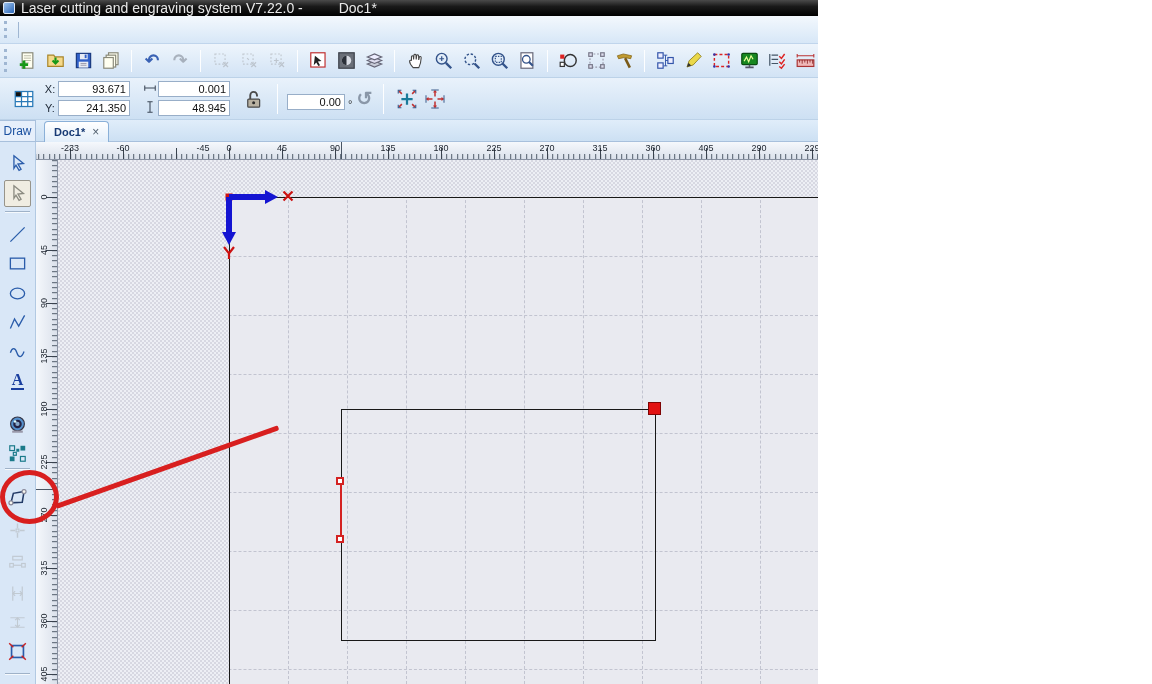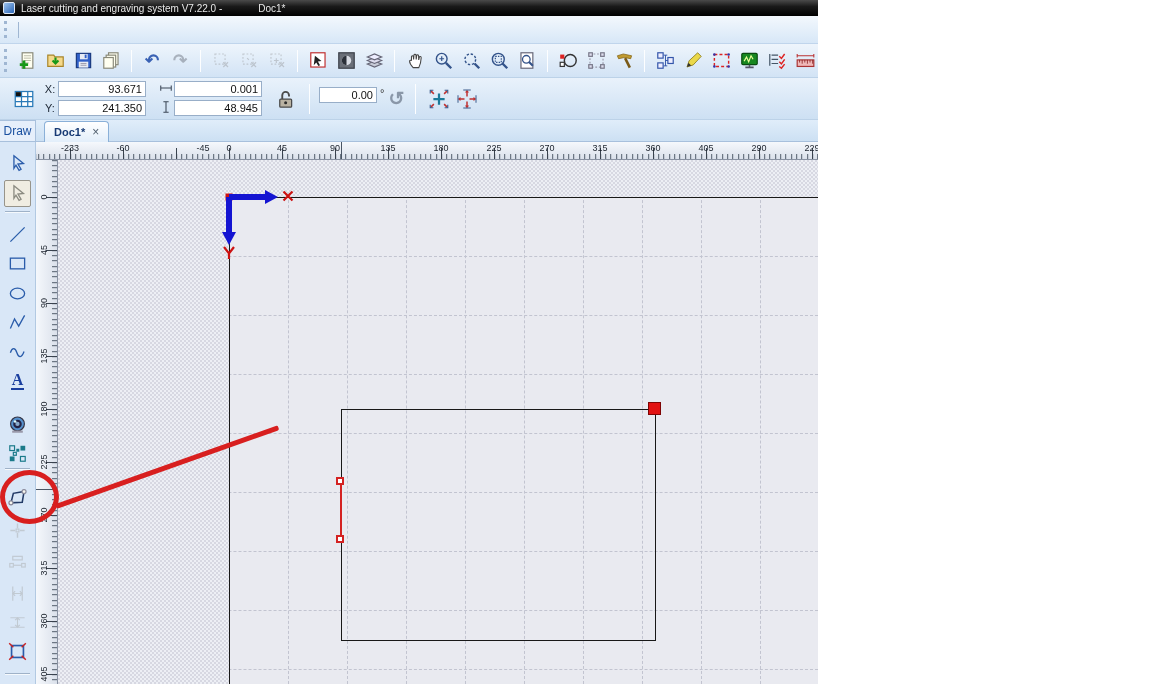--- a/index.html
+++ b/index.html
@@ -1,21 +1,21 @@
 <!DOCTYPE html>
 <html><head>
 <meta charset="utf-8">
 <style>
   * { box-sizing: border-box; margin: 0; padding: 0; }
   html,body { width:1152px; height:684px; background:#ffffff; font-family:"Liberation Sans",sans-serif; overflow:hidden; }
   #window { position:absolute; left:0; top:0; width:818px; height:684px; background:#d9e7f7; overflow:hidden; }
 
   
   .titlebar { position:absolute; left:0; top:0; width:945px; height:16px;
-    background:linear-gradient(#4a4a4a,#1a1a1a 40%,#000); color:#e8e8e8; font-size:10px;
+    background:linear-gradient(#4a4a4a,#1a1a1a 40%,#000); color:#e8e8e8; font-size:14px;
     display:flex; align-items:center; }
   .app-icon { width:12px; height:12px; margin:0 6px 0 3px; border-radius:2px;
     background:linear-gradient(135deg,#9fc4ee,#2a66b8); border:1px solid #dfe8f4; }
   .title-doc { margin-left:36px; }
 
   
   .menubar { position:absolute; left:0; top:16px; width:818px; height:28px;
     background:linear-gradient(#f3f8fd,#d7e7f7); border-bottom:1px solid #c0d5ec;
     display:flex; align-items:center; padding-left:14px; }
   .grip { position:absolute; left:4px; top:5px; bottom:5px; width:0; border-left:3px dotted #9fb6d2; }
@@ -36,25 +36,25 @@
   
   .toolbar2 { position:absolute; left:0; top:78px; width:818px; height:42px;
     background:linear-gradient(#e9f2fb,#cde0f3); border-bottom:1px solid #bcd2e8;
     display:flex; align-items:center; padding-left:10px; }
   .tb2-icon { width:28px; height:28px; display:flex; align-items:center; justify-content:center; border:0; background:transparent; flex:none;}
   .tb2-icon svg { width:20px; height:20px; }
   .fields-col { display:flex; flex-direction:column; gap:3px; margin-left:4px; }
   .frow { display:flex; align-items:center; height:16px; }
   .flabel { width:16px; font-size:11px; color:#222c3a; text-align:center; }
   .fsym svg { width:12px; height:12px; }
-  .pfield { width:88px; height:16px; border:1px solid #98aec8; background:#fff; color:#101010;
+  .pfield { width:72px; height:16px; border:1px solid #98aec8; background:#fff; color:#101010;
     font-size:11px; font-family:"Liberation Sans",sans-serif; text-align:right; padding:0 3px; }
   .lock-btn { margin-left:10px; }
   .tb2-sep { width:1px; height:30px; background:#aec3da; border-right:1px solid #fdfeff; margin:0 9px; flex:none; }
-  .rot-wrap { display:flex; align-items:flex-start; }
+  .rot-wrap { display:flex; align-items:flex-end; }
   .rot-field { width:58px; }
   .deg { font-size:11px; color:#333; margin:0 4px 0 3px; }
   .rot-glyph { font-size:19px; color:#8a97a8; font-weight:bold; margin-right:2px; }
 
   
   .draw-tab { position:absolute; left:0; top:120px; width:36px; height:22px;
     background:#e6effb; border:1px solid #a8c0dc; border-left:none;
     color:#1a50a0; font-size:12px; display:flex; align-items:center; justify-content:center; }
   .doc-tabbar { position:absolute; left:36px; top:120px; width:782px; height:22px;
     background:linear-gradient(#e0edfa,#cce0f3); border-bottom:1px solid #a8c0dc; }

